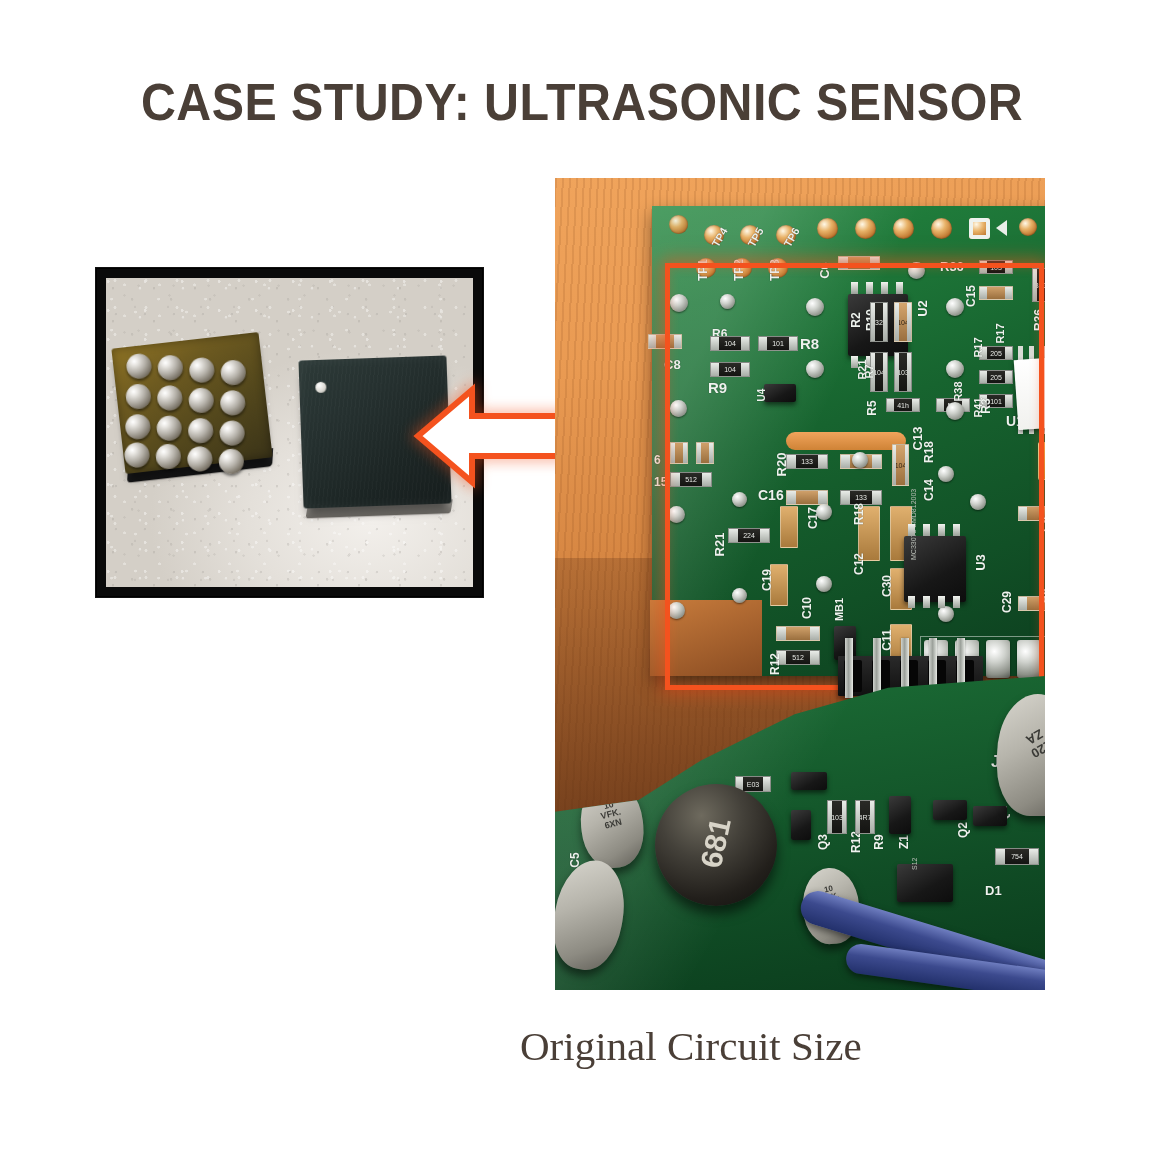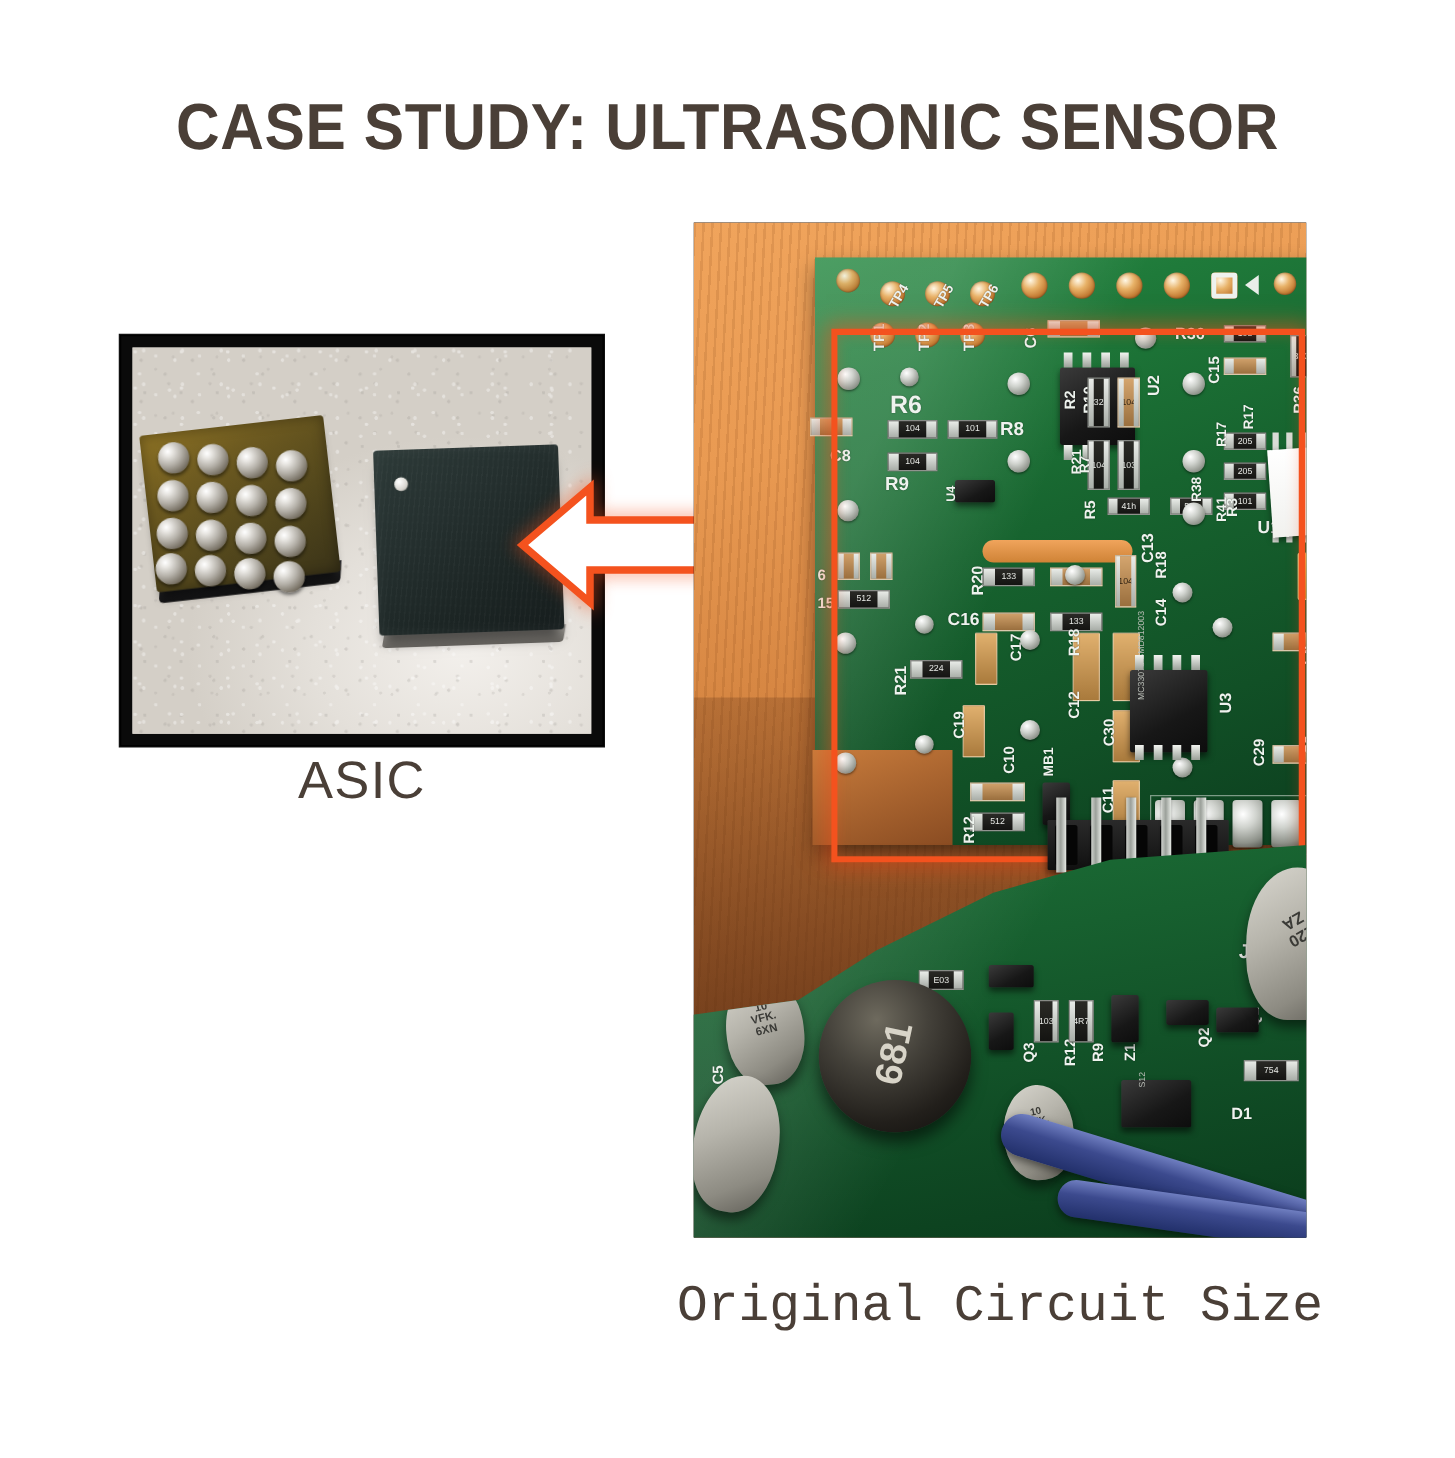--- a/index.html
+++ b/index.html
@@ -230,22 +230,22 @@
   }
 
   
   .hl-box{
     position:absolute;left:13px;top:57px;width:379px;height:427px;
     border:5px solid #f4521e;box-sizing:border-box;
     box-shadow:0 0 16px 4px rgba(244,82,30,.55), inset 0 0 10px rgba(244,82,30,.25);
   }
 
   .pcb-caption{
-    position:absolute;left:520px;top:1022px;width:560px;text-align:center;
-    font-family:Liberation Mono, monospace;
+    position:absolute;left:520px;top:1022px;width:560px;
+    font-family:Liberation Serif, serif;
     font-size:41px;color:#4a3f37;line-height:1.18;
   }
   .pcb-caption .l2{display:block;letter-spacing:.3px;}
 </style>
 </head>
 <body>
 
 <div class="slide">
 
   <div class="title">CASE STUDY: ULTRASONIC SENSOR</div>
@@ -281,21 +281,20 @@
       <div class="dark-chip">
         <div class="dc-edge"></div>
         <div class="dc-top">
           <div class="dc-tex"></div>
         </div>
         <div class="dc-dot"></div>
       </div>
     </div>
   </div>
 
-  <div class="asic-caption">ASIC</div>
 
   <div class="arrow-wrap">
     <svg class="arrow-glow" width="190" height="136" viewBox="0 0 190 136">
       <path d="M 18 68 L 72 22 L 72 48 L 186 48 L 186 88 L 72 88 L 72 114 Z" fill="none" stroke="#f4521e" stroke-width="9"></path>
     </svg>
     <svg width="190" height="136" viewBox="0 0 190 136" style="position:absolute;inset:0">
       <path d="M 18 68 L 72 22 L 72 48 L 186 48 L 186 88 L 72 88 L 72 114 Z" fill="#ffffff" stroke="#f4521e" stroke-width="6" stroke-linejoin="miter"></path>
     </svg>
   </div>
 
@@ -361,21 +360,21 @@
         <div class="silk" style="left:288px;top:54px;font-size:13px">R36</div>
         <div class="silk" style="left:308px;top:84px;font-size:12px;transform:rotate(-90deg)">C15</div>
         <div class="res" style="left:327px;top:54px;width:34px;height:14px">103</div>
         <div class="res beige" style="left:327px;top:80px;width:34px;height:14px"></div>
         <div class="res" style="left:327px;top:140px;width:34px;height:14px">205</div>
         <div class="res" style="left:327px;top:164px;width:34px;height:14px">205</div>
         <div class="res" style="left:327px;top:188px;width:34px;height:14px">101</div>
         <div class="silk" style="left:316px;top:136px;font-size:11px;transform:rotate(-90deg)">R17</div>
         <div class="silk" style="left:316px;top:196px;font-size:11px;transform:rotate(-90deg)">R41</div>
 
-        <div class="silk" style="left:60px;top:108px;font-size:20px">R6</div>
+        <div class="silk" style="left:60px;top:122px;font-size:12px">R6</div>
         <div class="res" style="left:58px;top:130px;width:40px;height:15px">104</div>
         <div class="res" style="left:58px;top:156px;width:40px;height:15px">104</div>
         <div class="res" style="left:106px;top:130px;width:40px;height:15px">101</div>
         <div class="silk" style="left:148px;top:130px;font-size:15px">R8</div>
         <div class="silk" style="left:56px;top:174px;font-size:15px">R9</div>
         <div class="silk" style="left:12px;top:152px;font-size:13px">C8</div>
 
         <div class="ic" style="left:112px;top:178px;width:32px;height:18px"></div>
         <div class="silk" style="left:104px;top:184px;font-size:10px;transform:rotate(-90deg)">U4</div>
 

